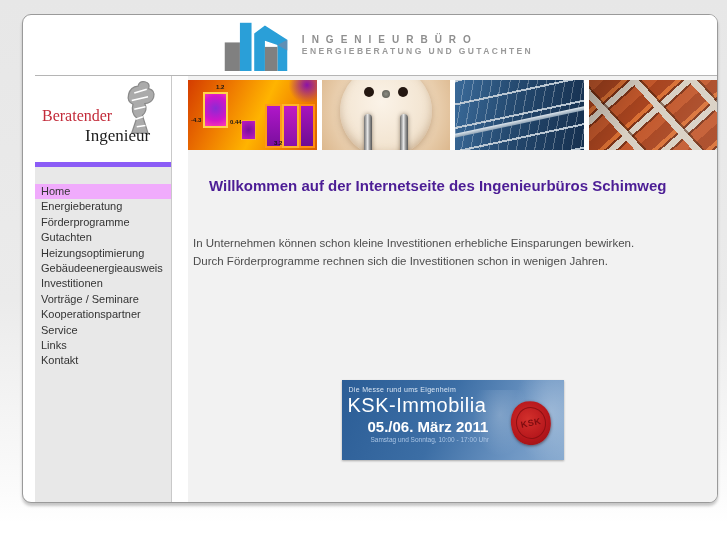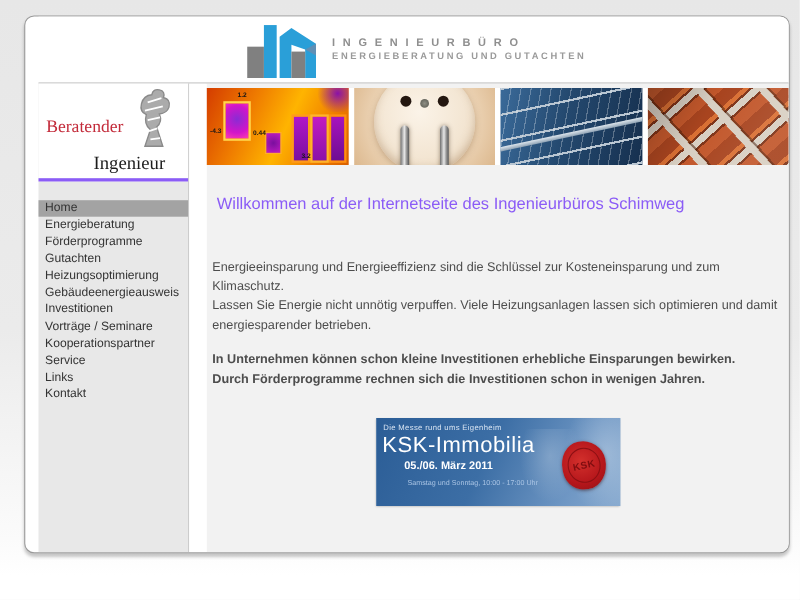--- a/index.html
+++ b/index.html
@@ -21,27 +21,27 @@
     border-bottom:1px solid #b5b5b5;background:#fff;
   }
   .logo-mark{width:74px;height:50px;margin-right:9px;margin-top:2px;}
   .logo-text{display:flex;flex-direction:column;}
   .logo-line1{font-size:10px;font-weight:bold;letter-spacing:7px;color:#8f8f8f;}
   .logo-line2{font-size:21px;letter-spacing:1.5px;color:#4a86b8;margin-top:1px;}
   .logo-line3{font-size:8.5px;font-weight:bold;letter-spacing:2.4px;color:#9a9a9a;margin-top:1px;}
   
   .body-row{display:flex;height:426px;}
   .sidebar{width:136px;background:#e8e8e8;border-right:1px solid #c9c9c9;}
-  .emblem-box{position:relative;height:86px;background:#ffffff;border-bottom:3px solid #8b5cf6;}
+  .emblem-box{position:relative;height:86px;background:#ffffff;border-bottom:5px solid #8b5cf6;}
   .emblem-word1{position:absolute;left:7px;top:31px;font-family:"Liberation Serif","DejaVu Serif",serif;font-size:16px;color:#c32b3a;}
-  .emblem-word2{position:absolute;left:50px;top:63px;font-family:"Liberation Serif","DejaVu Serif",serif;font-size:17px;color:#1d1d1d;}
+  .emblem-word2{position:absolute;left:50px;top:50px;font-family:"Liberation Serif","DejaVu Serif",serif;font-size:17px;color:#1d1d1d;}
   .emblem-horse{position:absolute;right:8px;top:2px;width:50px;height:60px;}
   .nav{margin-top:17px;}
   .nav-item{height:15.4px;line-height:15.4px;padding-left:6px;font-size:11px;color:#333;cursor:pointer;}
-  .nav-item.active{background:#a3a3a3;}
+  .nav-item.active{background:#f0abfc;}
   .gap-col{width:16px;background:#ffffff;}
   .content{position:relative;flex:1;background:#f2f2f2;}
   
   .banner-strip{display:flex;gap:5px;height:70px;margin-top:4px;background:#fff;}
   .banner-img{flex:1;position:relative;overflow:hidden;}
   
   .img-thermal{background:linear-gradient(115deg,#d43c00 0%,#ef7c00 30%,#ffb400 55%,#f08000 78%,#d95f00 100%);}
   .th-window1{position:absolute;left:15px;top:12px;width:21px;height:32px;background:radial-gradient(circle at 50% 45%,#8a2bd4 0%,#d215c9 60%,#ff3fae 100%);border:2px solid #ffd54a;}
   .th-window2{position:absolute;left:53px;top:40px;width:13px;height:18px;background:radial-gradient(circle,#7a0f9e,#c21bc2);border:1px solid #ffae2a;}
   .th-door1{position:absolute;left:77px;top:24px;width:13px;height:40px;background:linear-gradient(180deg,#b016c9,#7a0f9e);border:2px solid #ff9a1a;}
@@ -65,36 +65,36 @@
     repeating-linear-gradient(100deg,rgba(255,255,255,.28) 0 1px,rgba(255,255,255,0) 1px 9px),
     repeating-linear-gradient(168deg,#b9c6d2 0 2px,rgba(0,0,0,0) 2px 23px),
     linear-gradient(100deg,#3a6a99 0%,#24496f 45%,#16304f 100%);}
   .sp-frame{position:absolute;left:-10px;top:34px;width:160%;height:4px;background:linear-gradient(180deg,#dfe7ee,#8fa3b5);transform:rotate(-12deg);}
   
   .img-brick{background:
     repeating-linear-gradient(48deg,rgba(0,0,0,0) 0 34px,#d8cfc2 34px 41px,rgba(70,30,10,.55) 41px 43px),
     repeating-linear-gradient(138deg,#c2572b 0 10px,#a8441f 10px 22px,#d96f33 22px 26px,#7e3317 26px 28px,#d8cfc2 28px 34px,#7e3317 34px 36px);}
   .br-shade{position:absolute;inset:0;background:linear-gradient(120deg,rgba(0,0,0,.25),rgba(0,0,0,0) 40%,rgba(255,255,255,.08) 75%);}
   
-  .page-heading{margin:27px 0 0 4px;padding-left:5px;font-size:15px;font-weight:normal;color:#8b5cf6;}
+  .page-heading{margin:27px 0 0 16px;padding-left:5px;font-size:15px;font-weight:bold;color:#4c1d95;}
   .paragraphs{padding-left:5px;margin-top:41px;}
   .para{margin:0;font-size:11.5px;line-height:17.5px;color:#4d4d4d;white-space:pre-line;}
   .para + .para{margin-top:14px;font-weight:bold;}
   
   .promo{
     position:absolute;top:304px;left:50%;transform:translateX(-50%);
     width:222px;height:80px;overflow:hidden;cursor:pointer;
     background:linear-gradient(115deg,#2b5d96 0%,#3c6ea5 45%,#6f97c4 80%,#86a9cf 100%);
     box-shadow:0 1px 2px rgba(0,0,0,.3);
   }
   .promo-person1{position:absolute;left:128px;top:10px;width:60px;height:70px;background:radial-gradient(ellipse at 50% 35%,rgba(255,255,255,.22) 0%,rgba(255,255,255,0) 65%);}
   .promo-person2{position:absolute;right:-18px;top:-6px;width:70px;height:96px;background:radial-gradient(ellipse at 55% 40%,rgba(255,255,255,.28) 0%,rgba(255,255,255,0) 68%);}
   .promo-tagline{position:absolute;left:7px;top:6px;font-size:7px;color:#d9e5f3;letter-spacing:.3px;}
   .promo-title{position:absolute;left:6px;top:14px;font-size:20px;color:#ffffff;letter-spacing:.5px;}
-  .promo-date{position:absolute;left:26px;top:38px;font-size:10px;font-weight:bold;color:#ffffff;}
+  .promo-date{position:absolute;left:26px;top:38px;font-size:15px;font-weight:bold;color:#ffffff;}
   .promo-hours{position:absolute;left:29px;top:56px;font-size:6.5px;color:#a9c4e4;}
   .promo-seal{
     position:absolute;right:13px;top:21px;width:40px;height:44px;border-radius:47% 53% 50% 50%/52% 48% 55% 45%;
     background:radial-gradient(circle at 45% 40%,#d3302c 0%,#b5161b 60%,#8c1216 100%);
     box-shadow:0 1px 3px rgba(40,0,0,.5);transform:rotate(-12deg);
     display:flex;align-items:center;justify-content:center;
   }
   .promo-seal-inner{
     width:28px;height:30px;border:1px solid #8c1013;border-radius:50%;
     display:flex;align-items:center;justify-content:center;
@@ -176,23 +176,20 @@
           <div class="sp-frame"></div>
         </div>
         <div class="banner-img img-brick">
           <div class="br-shade"></div>
         </div>
       </div>
 
       <h1 class="page-heading">Willkommen auf der Internetseite des Ingenieurbüros Schimweg</h1>
 
       <div class="paragraphs">
-        <p class="para">Energieeinsparung und Energieeffizienz sind die Schlüssel zur Kosteneinsparung und zum Klimaschutz.
-Lassen Sie Energie nicht unnötig verpuffen. Viele Heizungsanlagen lassen sich optimieren und damit
-energiesparender betrieben.</p>
         <p class="para">In Unternehmen können schon kleine Investitionen erhebliche Einsparungen bewirken.
 Durch Förderprogramme rechnen sich die Investitionen schon in wenigen Jahren.</p>
       </div>
 
       <div class="promo">
         <div class="promo-person1"></div>
         <div class="promo-person2"></div>
         <span class="promo-tagline">Die Messe rund ums Eigenheim</span>
         <span class="promo-title">KSK-Immobilia</span>
         <span class="promo-date">05./06. März 2011</span>

